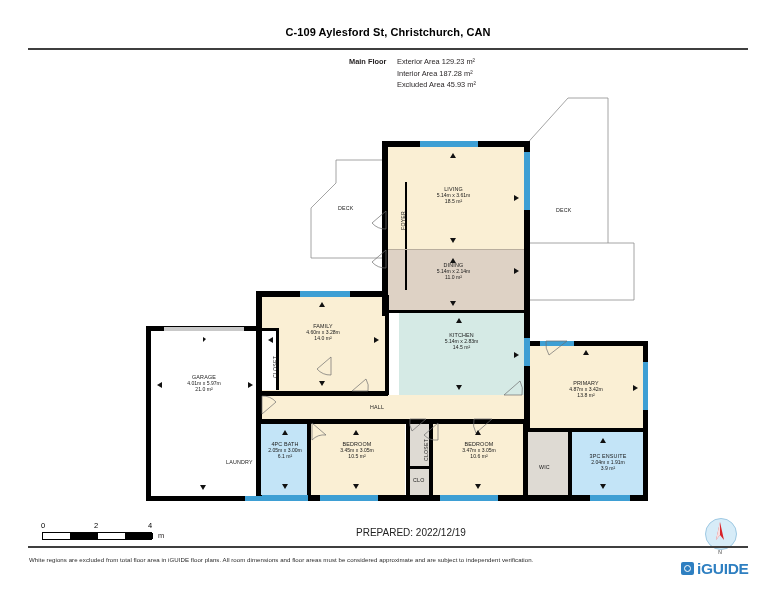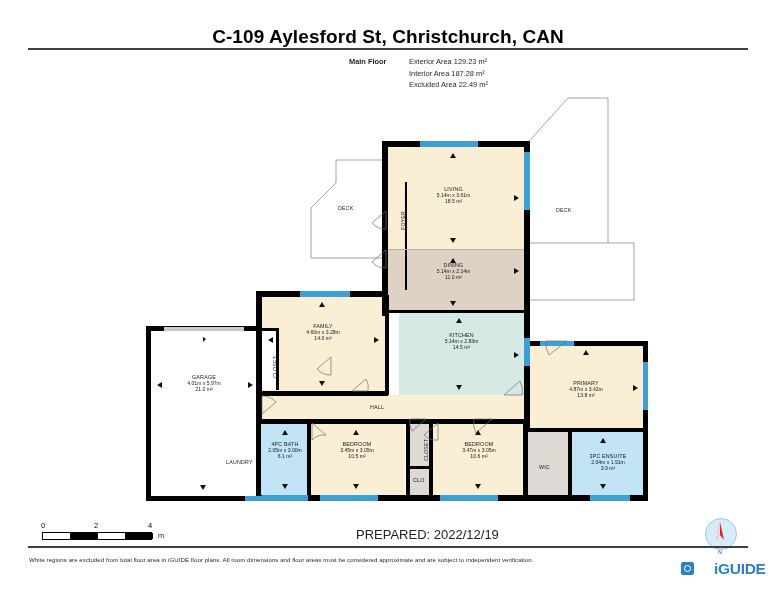--- a/index.html
+++ b/index.html
@@ -5,53 +5,53 @@
   html,body{margin:0;padding:0;}
   body{
     width:776px;height:600px;background:#ffffff;
     font-family:"Liberation Sans", sans-serif;
     color:#231f20;overflow:hidden;position:relative;
   }
   #plan{position:absolute;left:0;top:0;width:776px;height:600px;}
 
   .title{
     position:absolute;left:0;top:26px;width:776px;text-align:center;
-    font-size:19px;font-weight:bold;letter-spacing:.1px;color:#000;
+    font-size:11px;font-weight:bold;letter-spacing:.1px;color:#000;
   }
   .rule-top{position:absolute;left:28px;top:48px;width:720px;height:2px;background:#3f3f3f;}
   .rule-bottom{position:absolute;left:28px;top:546px;width:720px;height:2px;background:#3f3f3f;}
 
   .meta{position:absolute;left:349px;top:56px;font-size:7.4px;line-height:11.6px;}
   .meta .mf{position:absolute;left:0;top:0;font-weight:bold;white-space:nowrap;text-align:right;}
-  .meta .lines{position:absolute;left:48px;top:0;white-space:nowrap;margin-left:12px;}
+  .meta .lines{position:absolute;left:48px;top:0;white-space:nowrap;}
 
   .disclaimer{
     position:absolute;left:29px;top:556px;width:700px;
     font-size:6.1px;color:#2a2a2a;letter-spacing:.05px;
   }
-  .prepared{position:absolute;left:356px;top:527px;font-size:13px;color:#222;}
+  .prepared{position:absolute;left:356px;top:527px;font-size:10px;color:#222;}
 
   
   .scalewrap{position:absolute;left:42px;top:521px;}
   .scalebar{position:absolute;left:0;top:11px;width:110px;height:8px;border:1px solid #000;box-sizing:border-box;background:#fff;}
   .seg{position:absolute;top:0;height:6px;background:#000;}
   .s1{left:27px;width:28px;}
   .s2{left:82px;width:28px;}
   .tick{position:absolute;top:0;font-size:7.5px;color:#000;}
   .t0{left:-1px;} .t2{left:52px;} .t4{left:106px;}
   .unit{position:absolute;left:116px;top:10px;font-size:7.5px;}
 
   
   .compass{position:absolute;left:703px;top:516px;width:34px;height:34px;}
   .compass .disc{position:absolute;left:2px;top:2px;width:30px;height:30px;border-radius:50%;
      background:#d7ecf8;border:1px solid #9ec9e3;}
   .compass .nlabel{position:absolute;left:0;top:33px;width:34px;text-align:center;font-size:5px;color:#333;}
 
   
-  .logo{position:absolute;left:681px;top:561px;display:flex;align-items:center;gap:20px;}
+  .logo{position:absolute;left:681px;top:561px;display:flex;align-items:center;gap:3px;}
   .logo .mark{width:13px;height:13px;border-radius:2px;background:#2e7fc1;position:relative;}
   .logo .mark:after{content:"";position:absolute;left:3px;top:3px;width:7px;height:7px;border-radius:50%;
      border:1.6px solid #fff;box-sizing:border-box;}
   .logo .wordmark{font-size:15.5px;font-weight:bold;color:#2e7fc1;letter-spacing:-.3px;line-height:15px;}
 
   
   .rlabel{position:absolute;text-align:center;font-size:5.3px;line-height:6.2px;color:#1a1a1a;white-space:nowrap;}
   .rlabel .nm{font-size:5.4px;letter-spacing:.15px;}
   .rlabel .dm{font-size:5.1px;}
   .rlabel .ar{font-size:5.1px;}
@@ -63,21 +63,21 @@
 <body>
 
 <div class="title">C-109 Aylesford St, Christchurch, CAN</div>
 <div class="rule-top"></div>
 
 <div class="meta">
   <div class="mf">Main Floor</div>
   <div class="lines">
     <div>Exterior Area 129.23 m²</div>
     <div>Interior Area 187.28 m²</div>
-    <div>Excluded Area 22.49 m²</div>
+    <div>Excluded Area 45.93 m²</div>
   </div>
 </div>
 
 <svg id="plan" viewBox="0 0 776 600">
   <defs>
     <style>
       .wall{fill:#000;}
       .win{fill:#3e9fd4;}
       .cream{fill:#faefd4;}
       .blue{fill:#c3e4f7;}

